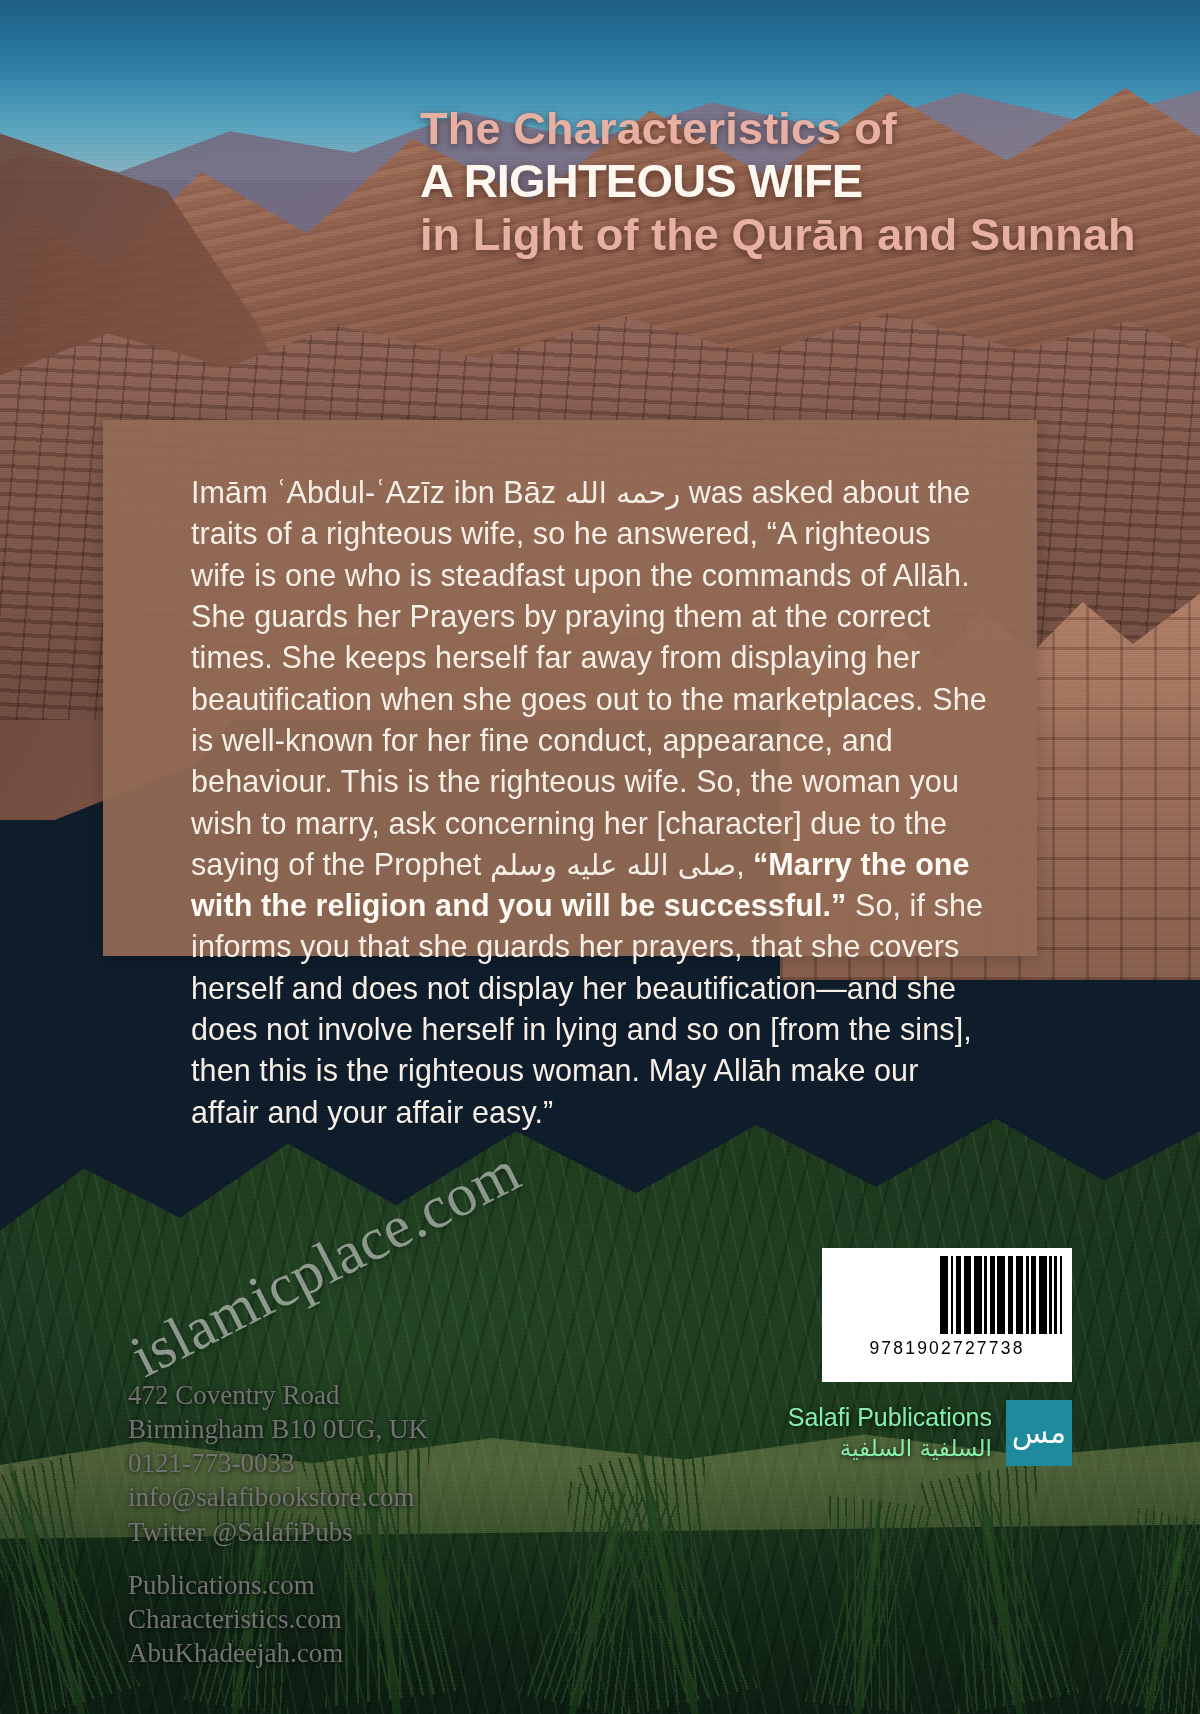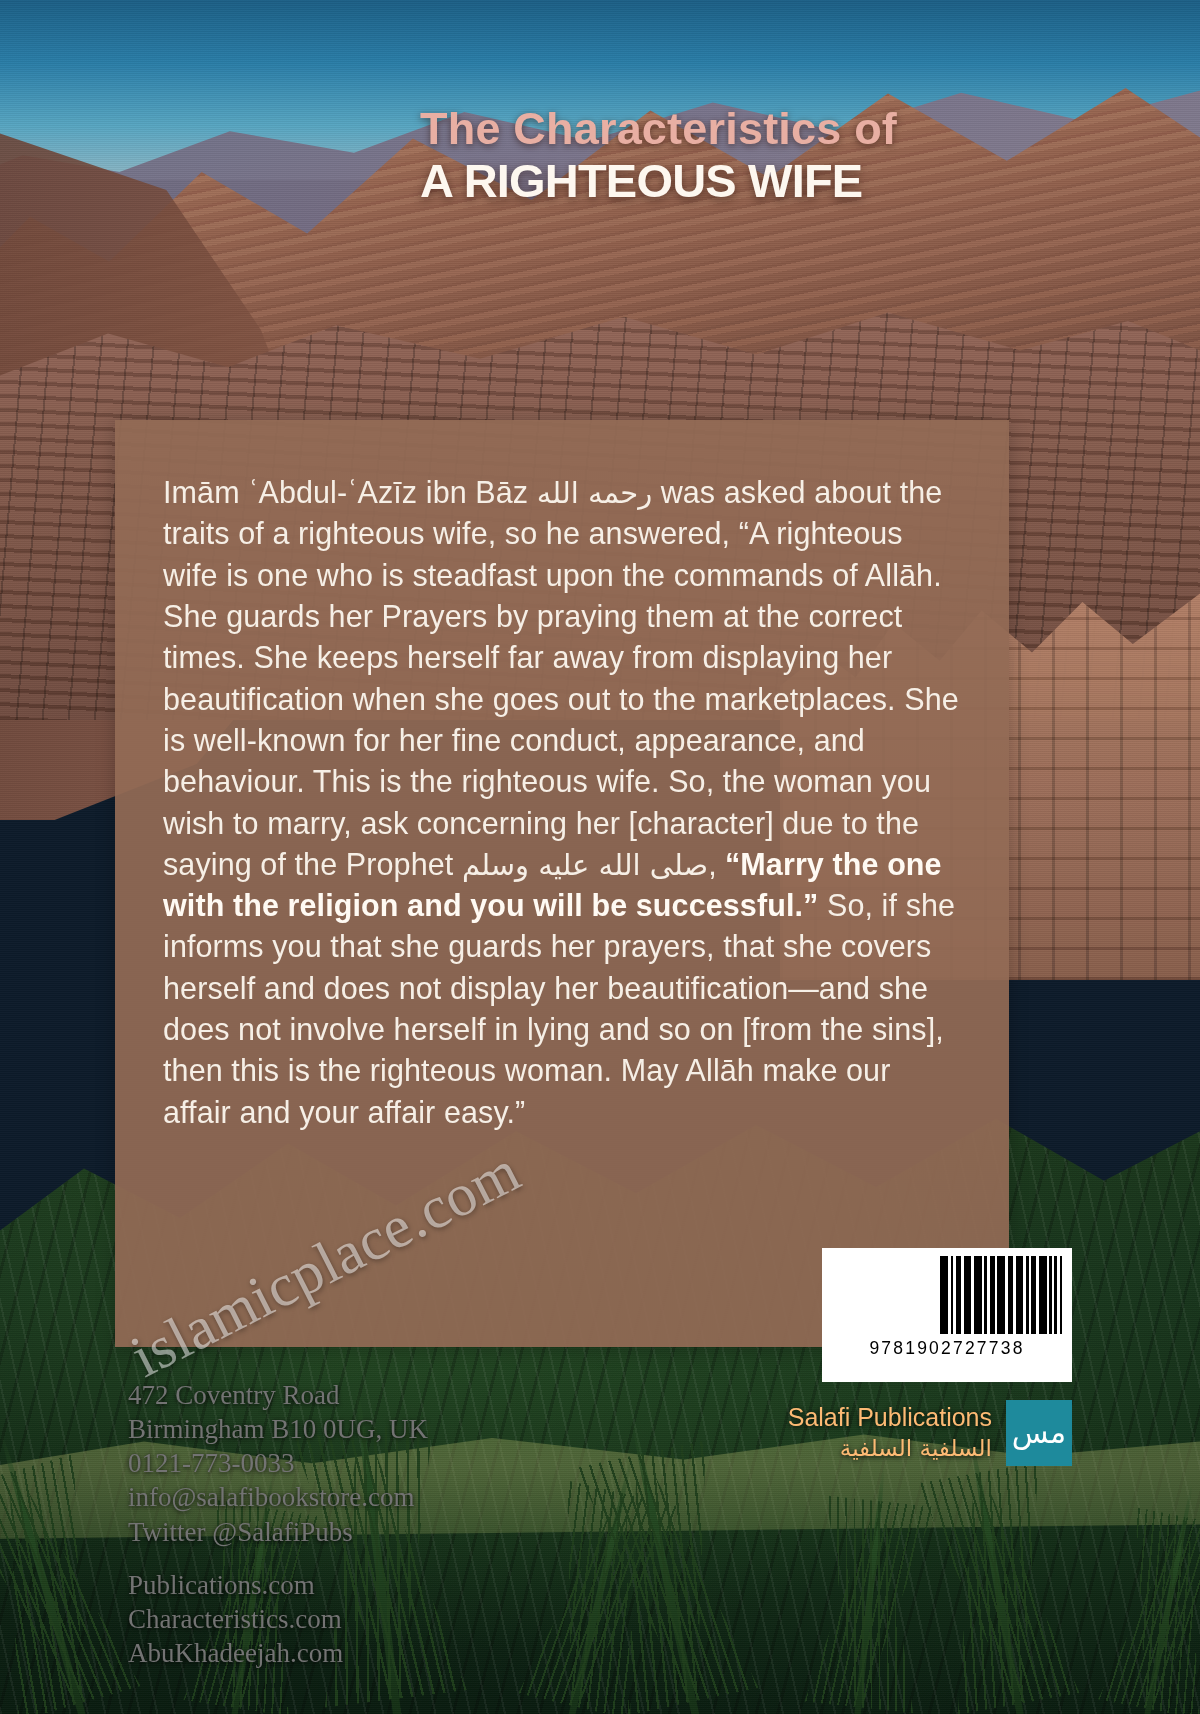--- a/index.html
+++ b/index.html
@@ -168,25 +168,26 @@
     text-shadow: 0 3px 10px rgba(40,15,10,.55);
   }
   .title-line-3 {
     font-size: 45px; font-weight: bold; color: #e8afa3;
     line-height: 1.12; margin-top: 4px; letter-spacing: .1px;
     text-shadow: 0 2px 7px rgba(40,15,10,.55);
   }
 
   
   .panel {
-    position: absolute; left: 115px; top: 420px;
-    width: 894px; height: 927px;
+    position: absolute; left: 103px; top: 420px;
+    width: 894px; height: 536px;
     background: rgba(146,106,85,.93);
     z-index: 4;
     box-shadow: 0 2px 18px rgba(0,0,0,.22);
+    padding-left: 40px;
   }
   .panel-inner {
     padding: 52px 48px 40px 48px;
     color: #f6efe6;
     font-size: 30.5px;
     line-height: 1.355;
     letter-spacing: .1px;
   }
   .panel-inner b { font-weight: bold; color: #fffaf3; }
   .ar {
@@ -217,21 +218,21 @@
   .isbn {
     text-align: center; font-family: "Liberation Sans", sans-serif;
     font-size: 17.5px; letter-spacing: 2.2px; color: #000;
     margin-top: 4px;
   }
 
   .publisher {
     position: absolute; right: 128px; top: 1400px;
     display: flex; align-items: center; gap: 14px; z-index: 6;
   }
-  .pub-text { text-align: right; color: #fdba74; text-shadow: 0 1px 5px rgba(0,0,0,.9); }
+  .pub-text { text-align: right; color: #86efac; text-shadow: 0 1px 5px rgba(0,0,0,.9); }
   .pub-en { font-size: 25px; line-height: 1.15; }
   .pub-ar {
     font-family: "DejaVu Sans", sans-serif; font-size: 23px;
     direction: rtl; line-height: 1.25; margin-top: 2px;
   }
   .pub-logo {
     width: 66px; height: 66px; background: #1e8a9c;
     display: flex; align-items: center; justify-content: center;
     color: #fff; font-family: "DejaVu Sans", sans-serif; font-size: 30px;
     line-height: 1; flex: 0 0 auto;
@@ -269,20 +270,21 @@
       <span class="frond" style="left:71%; transform:rotate(6deg)  scale(.9);"></span>
       <span class="frond" style="left:85%; transform:rotate(-10deg) scale(1.02);"></span>
       <span class="frond" style="left:95%; transform:rotate(11deg) scale(.85);"></span>
     </div>
     <div class="photo-grain"></div>
   </div>
 
   <div class="title-block">
     <div class="title-line-1">The Characteristics of</div>
     <div class="title-line-2">A RIGHTEOUS WIFE</div>
+    <div class="title-line-3">in Light of the Qurān and Sunnah</div>
   </div>
 
   <div class="panel">
     <div class="panel-inner" id="blurb"><span>Imām ʿAbdul-ʿAzīz ibn Bāz </span><span class="ar">رحمه الله</span><span> was asked about the traits of a righteous wife, so he answered, “A righteous wife is one who is steadfast upon the commands of Allāh. She guards her Prayers by praying them at the correct times. She keeps herself far away from displaying her beautification when she goes out to the marketplaces. She is well-known for her fine conduct, appearance, and behaviour. This is the righteous wife. So, the woman you wish to marry, ask concerning her [character] due to the saying of the Prophet </span><span class="ar">صلى الله عليه وسلم</span><span>, </span><b>“Marry the one with the religion and you will be successful.”</b><span> So, if she informs you that she guards her prayers, that she covers herself and does not display her beautification—and she does not involve herself in lying and so on [from the sins], then this is the righteous woman. May Allāh make our affair and your affair easy.”</span></div>
   </div>
 
   <div class="contact">
     <div class="grp">
       <div>472 Coventry Road</div>
       <div>Birmingham B10 0UG, UK</div>

